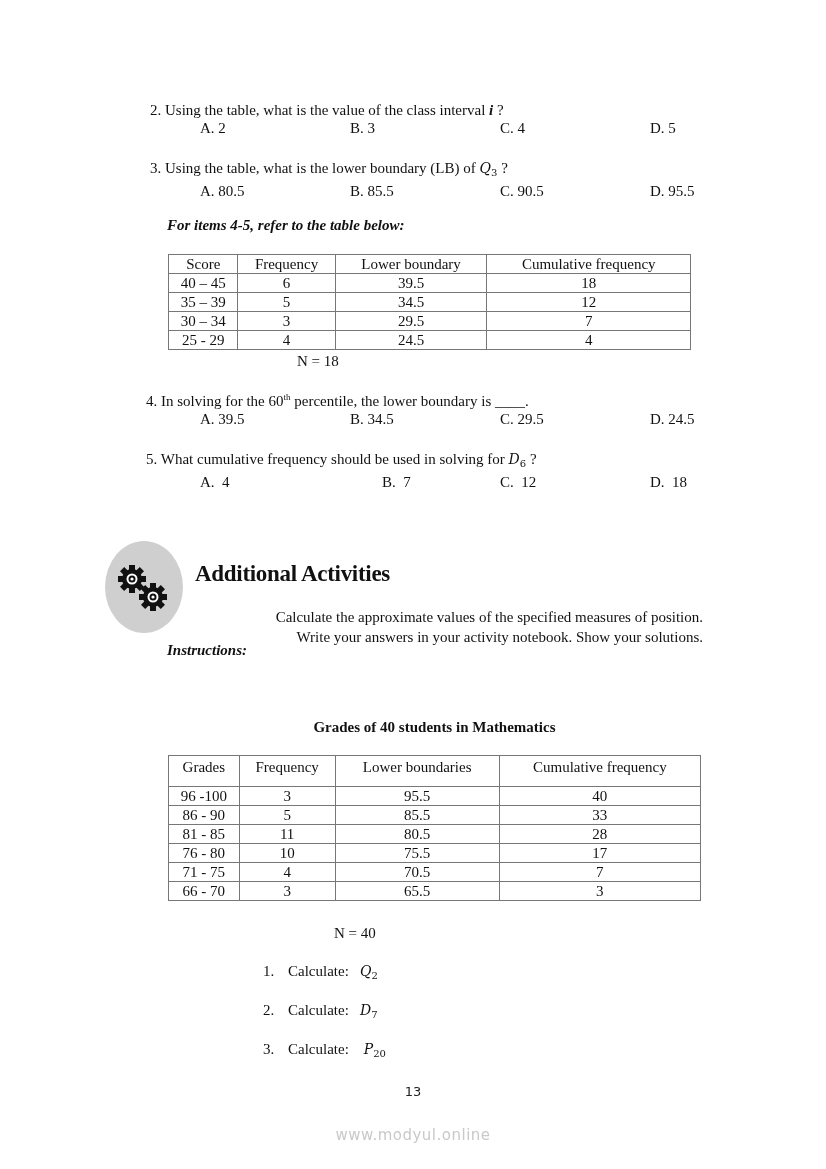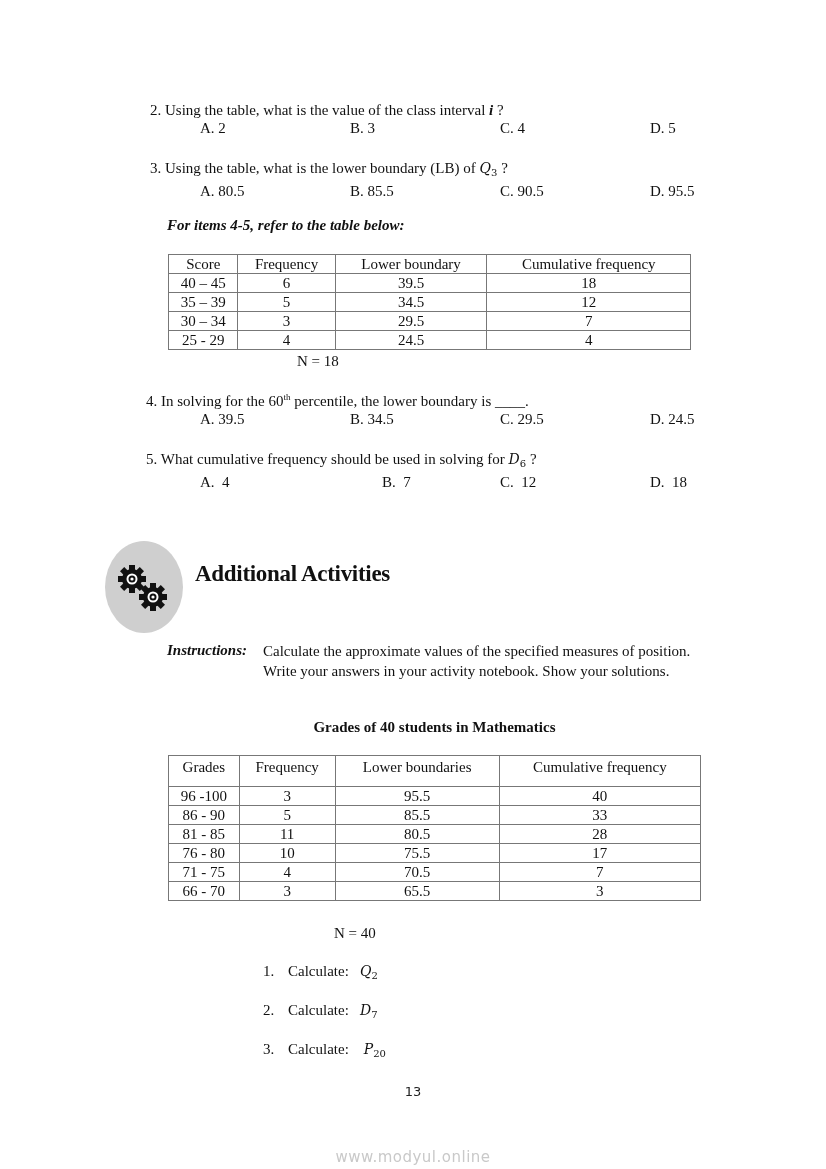--- a/index.html
+++ b/index.html
@@ -34,33 +34,32 @@
 
   .section-icon {
     left: 105px; top: 541px; width: 78px; height: 92px; border-radius: 50%;
     background: #cfcfcf;
   }
   .section-title {
     left: 195px; top: 561px; font-size: 23px; font-weight: bold; white-space: nowrap;
     letter-spacing: -0.3px;
   }
   .instr-label { left: 167px; top: 642px; font-weight: bold; font-style: italic; white-space: nowrap; }
-  .instr-text { left: 263px; top: 642px; width: 440px; line-height: 19.5px; }
+  .instr-text { left: 263px; top: 608px; width: 440px; line-height: 19.5px; text-align: right; }
   .tbl-title { left: 168px; width: 533px; top: 719px; text-align: center; font-weight: bold; }
   .calc { left: 263px; white-space: nowrap; }
   .calc .num { display: inline-block; width: 25px; }
   .page-num {
     left: 0; width: 826px; top: 1084px; text-align: center;
     font-family: "DejaVu Sans", sans-serif; font-size: 13px; color: #222;
   }
   .watermark {
     left: 0; width: 826px; top: 1126px; text-align: center;
     font-family: "DejaVu Sans", sans-serif; font-size: 15px; color: #c9c9c9;
     letter-spacing: 0.5px;
-    margin-top: 22px;
   }
 </style>
 </head>
 <body>
 
 <div class="abs q" style="top:101px;">
   <div class="q-stem">
     <span>2.</span>
     <span>Using the table, what is the value of the class interval </span><span class="boldi">i</span><span> ?</span>
   </div>

